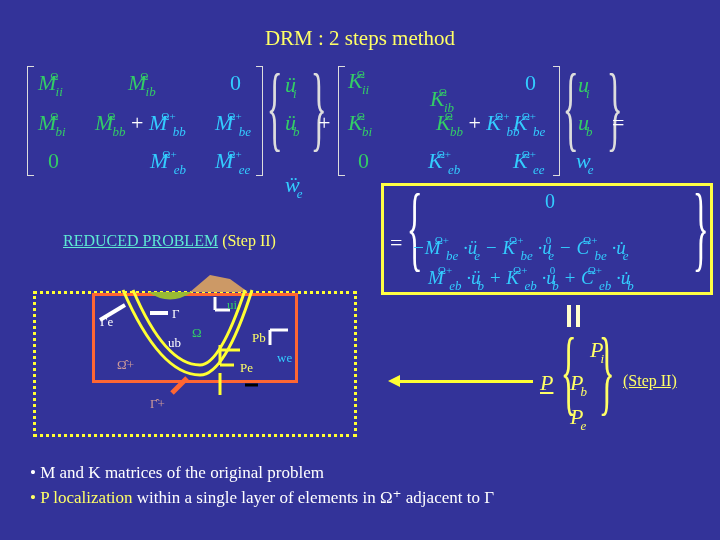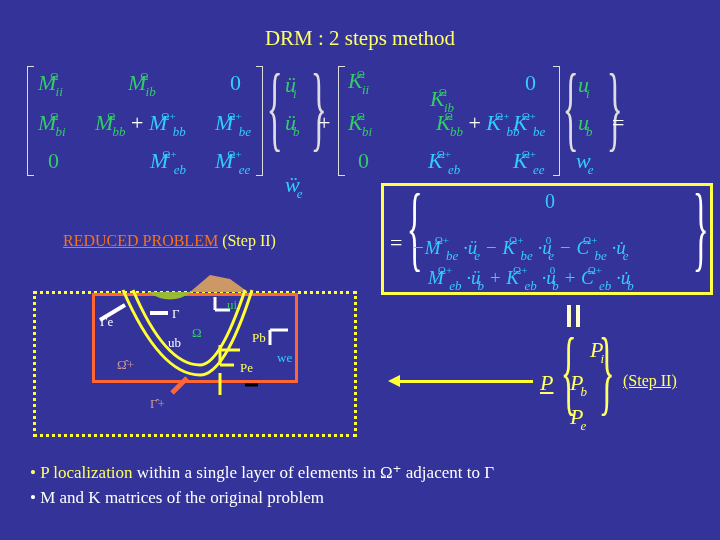--- a/index.html
+++ b/index.html
@@ -12,21 +12,21 @@
   .m sub{font-size:13px;vertical-align:-6px;margin-left:-3px;}
   .m sup{font-size:11px;vertical-align:10px;margin-left:-6px;font-style:normal;}
   .cell{position:absolute;white-space:nowrap;}
   .brk{position:absolute;border:1.5px solid #ddd;}
   .brkL{border-right:none;width:6px;}
   .brkR{border-left:none;width:6px;}
   .brace{position:absolute;color:#ddd;font-size:95px;font-weight:100;line-height:1;transform:scaleX(0.35);}
   .op{position:absolute;color:#fff;font-size:22px;}
   .rhsbox{left:381px;top:183px;width:332px;height:112px;border:3px solid #ffff44;box-sizing:border-box;}
   .reduced{left:63px;top:232px;font-size:16px;}
-  .reduced .u{color:#f97316;text-decoration:underline;}
+  .reduced .u{color:#5eead4;text-decoration:underline;}
   .outerbox{left:33px;top:291px;width:324px;height:146px;border:3px dotted #ffff33;box-sizing:border-box;}
   .innerbox{left:92px;top:293px;width:206px;height:90px;border:3px solid #ff6633;box-sizing:border-box;}
   .lbl{position:absolute;font-size:13px;}
   .bullets{left:30px;top:460px;font-size:17px;line-height:25px;}
   .stepII{left:623px;top:372px;font-size:16px;color:#ffff66;text-decoration:underline;}
 </style>
 </head>
 <body>
 
 <div class="abs title">DRM : 2 steps method</div>
@@ -120,15 +120,15 @@
 <div class="abs" style="left:388px;top:375px;width:0;height:0;border-top:6px solid transparent;border-bottom:6px solid transparent;border-right:12px solid #ffff33;"></div>
 <div class="cell m y" style="left:540px;top:370px;text-decoration:underline;">P</div>
 <div class="brace" style="left:546px;top:324px;color:#ffff66;">{</div>
 <div class="brace" style="left:584px;top:324px;color:#ffff66;">}</div>
 <div class="cell m y" style="left:570px;top:337px;padding-left:20px;">P<sub>i</sub></div>
 <div class="cell m y" style="left:570px;top:370px;">P<sub>b</sub></div>
 <div class="cell m y" style="left:570px;top:404px;">P<sub>e</sub></div>
 <div class="abs stepII">(Step II)</div>
 
 <div class="abs bullets">
+  <div>• M and K matrices of the original problem</div>
   <div><span class="y">• P localization</span><span> within a single layer of elements in Ω⁺ adjacent  to Γ</span></div>
-  <div>• M and K matrices of the original problem</div>
 </div>
 
 </body></html>

